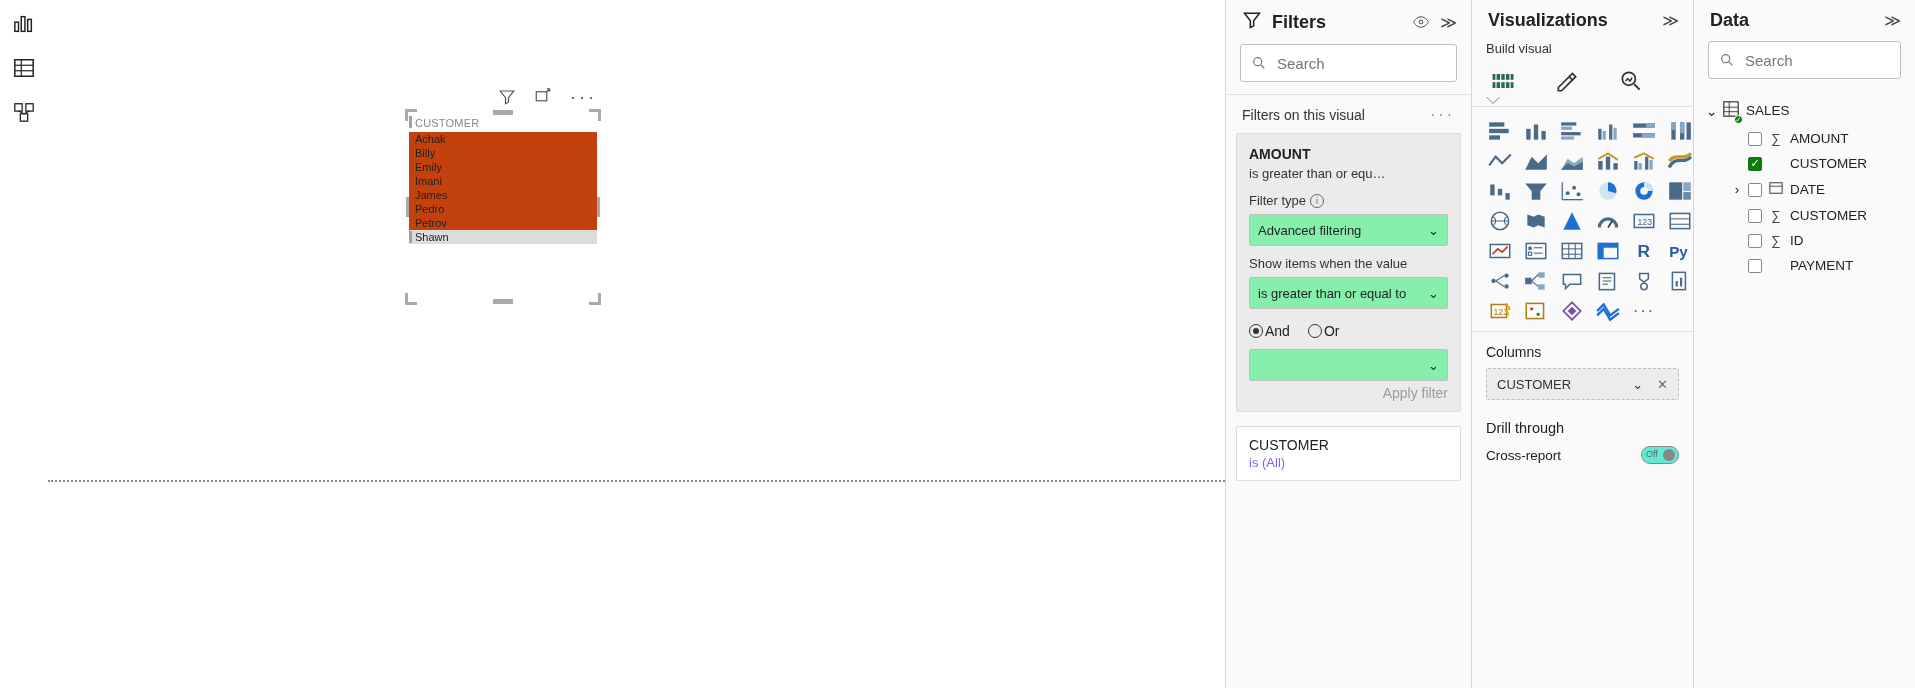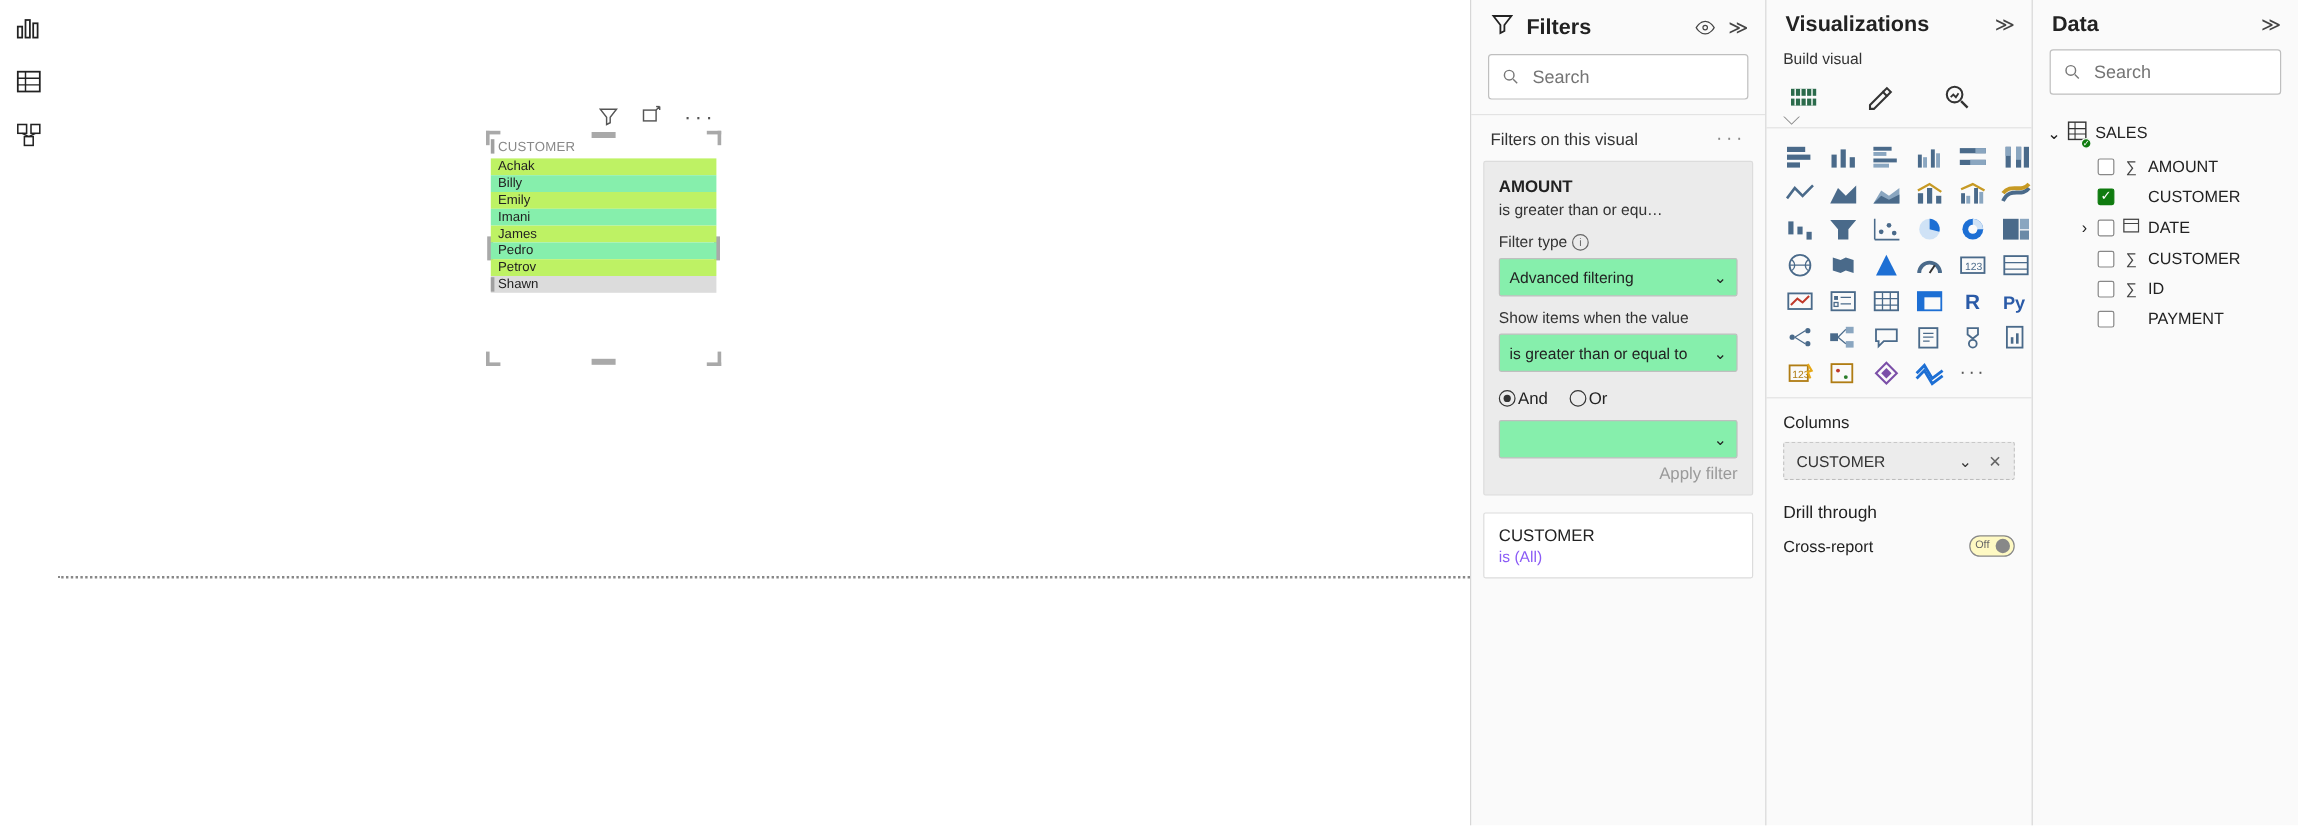--- a/index.html
+++ b/index.html
@@ -24,22 +24,22 @@
   .visual .h-bl { bottom:-4px; left:-4px; border-right:none; border-top:none; }
   .visual .h-br { bottom:-4px; right:-4px; border-left:none; border-top:none; }
   .visual .h-mid { position:absolute; background:#a9a9a9; }
   .visual .h-t  { top:-3px; left:calc(50% - 10px); width:20px; height:5px; }
   .visual .h-b  { bottom:-3px; left:calc(50% - 10px); width:20px; height:5px; }
   .visual .h-l  { left:-3px; top:calc(50% - 10px); width:5px; height:20px; }
   .visual .h-r  { right:-3px; top:calc(50% - 10px); width:5px; height:20px; }
   .tbl { font-size:11px; width:100%; }
   .tbl .hdr { color:#888; padding:4px 6px 3px 6px; font-size:11px; letter-spacing:.2px;}
   .tbl .row { padding:1px 6px; }
-  .tbl .row.alt { background:#bef264; }
-  .tbl .row:not(.alt) { background:#86efac; }
+  .tbl .row.alt { background:#c2410c; }
+  .tbl .row:not(.alt) { background:#c2410c; }
   .tbl .row.hl { background:#dcdcdc; }
   .vbar { position:absolute; left:0; width:3px; height:12px; background:#a0a0a0; }
 
   
   .pane { border-left:1px solid #d7d7d7; background:#fafafa; display:flex; flex-direction:column; }
   .pane-filters { width:246px; }
   .pane-hdr { display:flex; align-items:center; padding:10px 14px 10px 16px; gap:10px; }
   .pane-title { font-size:18px; font-weight:600; flex:1; }
   .chev { font-size:16px; color:#444; cursor:pointer; }
   .eye { width:18px; height:18px; color:#444; }
@@ -71,21 +71,21 @@
   .view-icons .vi.active { }
   .gallery { display:grid; grid-template-columns:repeat(6, 28px); gap:6px 8px; padding:10px 14px 8px 14px; }
   .gallery .g { width:28px; height:24px; display:flex; align-items:center; justify-content:center; color:#47607a; cursor:pointer; }
   .gallery .g.blue { color:#1d6fd4; }
   .fieldwell { padding:10px 14px; }
   .fw-title { font-size:14px; margin-bottom:8px; }
   .fw-slot { border:1px dashed #bdbdbd; background:#ececec; height:32px; display:flex; align-items:center; padding:0 10px; font-size:13px; color:#333; justify-content:space-between; border-radius:2px; }
   .fw-slot .x { color:#666; margin-left:8px; cursor:pointer; }
   .drill { padding:6px 14px 0 14px; font-size:14px; }
   .drill .row { display:flex; align-items:center; justify-content:space-between; padding:6px 0; font-size:13.5px; }
-  .toggle { width:38px; height:18px; border:1px solid #888; border-radius:10px; position:relative; background:#fef9c3; }
+  .toggle { width:38px; height:18px; border:1px solid #888; border-radius:10px; position:relative; background:#5eead4; }
   .toggle.on { background:#107c10; border-color:#107c10; }
   .toggle .knob { position:absolute; top:2px; width:12px; height:12px; border-radius:50%; background:#888; }
   .toggle.off .knob { right:3px; }
   .toggle.on .knob { right:3px; background:#fff; }
   .toggle .lbl { position:absolute; font-size:9px; top:2px; }
   .toggle.off .lbl { left:4px; color:#666; }
   .toggle.on .lbl { left:5px; color:#fff; }
 
   
   .pane-data { width:222px; }

